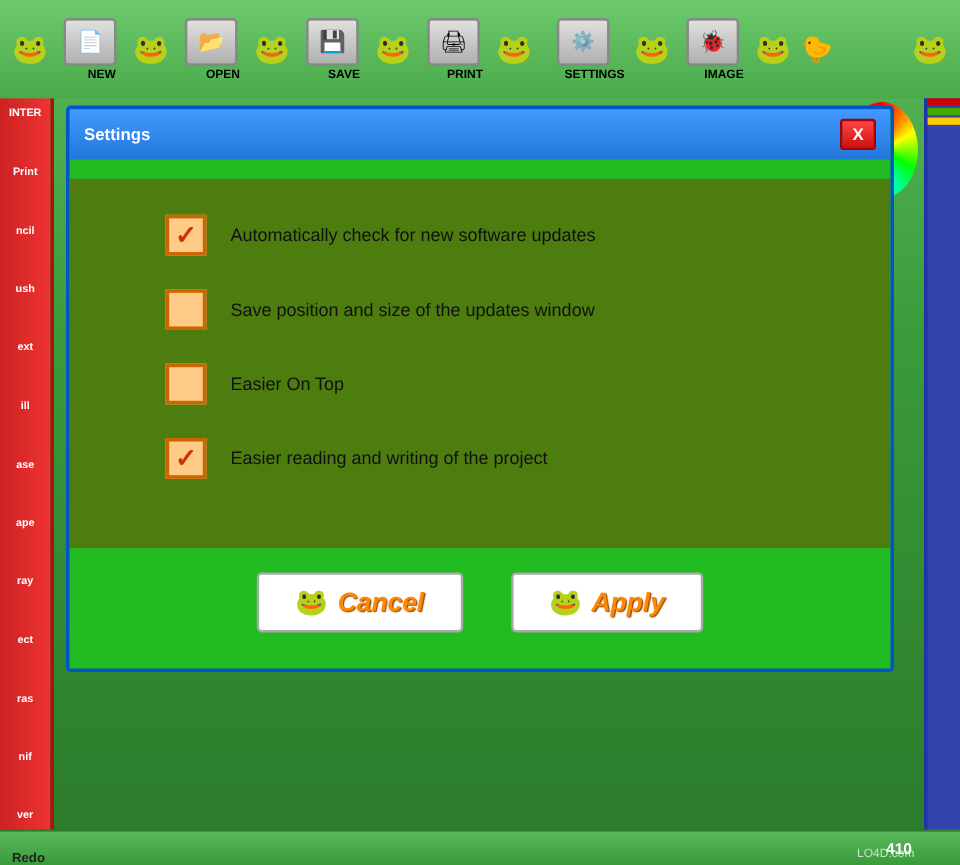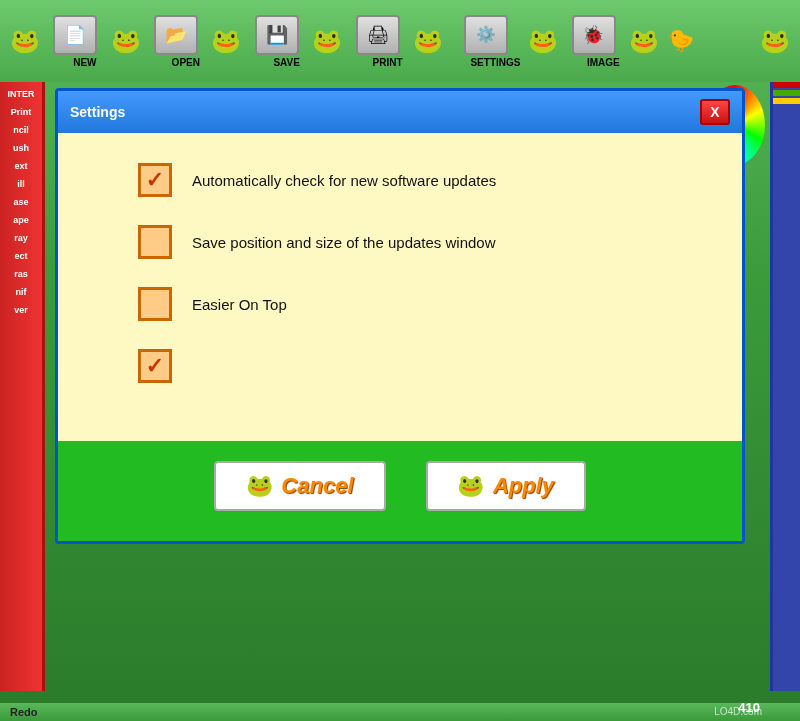--- a/index.html
+++ b/index.html
@@ -72,20 +72,21 @@
       width: 45px;
       bottom: 30px;
       background: linear-gradient(to right, #cc2222, #ee3333);
       border-right: 3px solid #aa1111;
       z-index: 10;
       display: flex;
       flex-direction: column;
       padding: 4px 2px;
       gap: 2px;
       overflow: hidden;
+      justify-content: space-between;
     }
 
     .sidebar-item-label {
       font-size: 9px;
       color: white;
       font-weight: bold;
       text-align: center;
       padding: 3px 1px;
       cursor: pointer;
       white-space: nowrap;
@@ -112,24 +113,24 @@
       height: 80px;
       background: conic-gradient(red, yellow, lime, cyan, blue, magenta, red);
       border-radius: 50%;
       z-index: 5;
     }
 
     
     .bottom-bar {
       position: absolute;
       bottom: 0; left: 0; right: 0;
-      height: 18px;
+      height: 28px;
       background: linear-gradient(to bottom, #5ab85a, #3a9a3a);
       display: flex;
-      align-items: center;
+      align-items: flex-end;
       padding: 0 10px;
       z-index: 10;
     }
 
     
     .dialog-overlay {
       position: absolute;
       top: 88px;
       left: 55px;
       right: 35px;
@@ -169,21 +170,22 @@
       display: flex;
       align-items: center;
       justify-content: center;
       font-weight: bold;
       color: white;
       font-size: 14px;
     }
 
     .dialog-body {
       padding: 30px 50px 30px 80px;
-      background: #fef9c3;
+      background: #4d7c0f;
+      margin-top: 16px;
     }
 
     .checkbox-row {
       display: flex;
       align-items: center;
       margin-bottom: 28px;
       gap: 20px;
     }
 
     .checkbox-box {
@@ -387,20 +389,21 @@
         <span class="checkbox-label">Save position and size of the updates window</span>
       </div>
 
       <div class="checkbox-row">
         <div class="checkbox-box"></div>
         <span class="checkbox-label">Easier On Top</span>
       </div>
 
       <div class="checkbox-row">
         <div class="checkbox-box checked"></div>
+        <span class="checkbox-label">Easier reading and writing of the project</span>
       </div>
     </div>
 
     <div class="dialog-buttons">
       <div class="dialog-action-btn">
         <span class="btn-icon-char">🐸</span>
         <span class="btn-text">Cancel</span>
       </div>
       <div class="dialog-action-btn">
         <span class="btn-icon-char">🐸</span>

